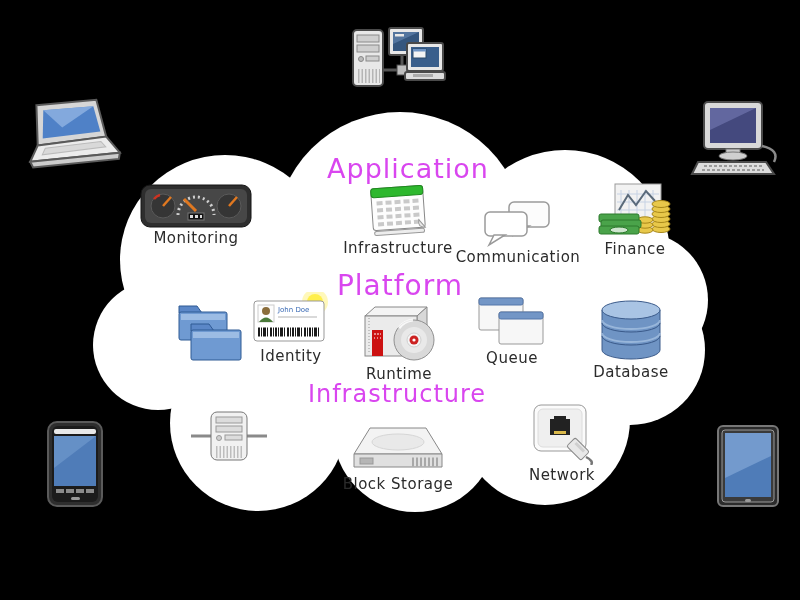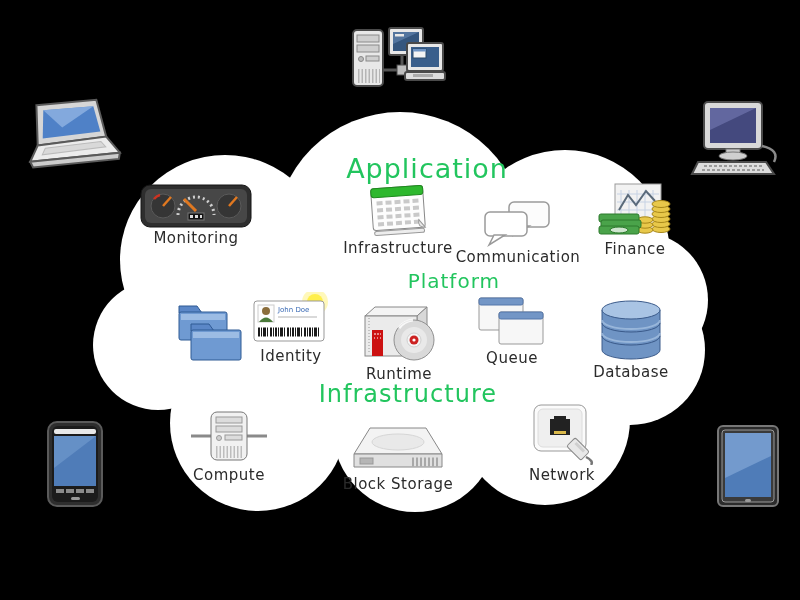--- a/index.html
+++ b/index.html
@@ -1,21 +1,21 @@
 <!DOCTYPE html>
 <html><head>
 <meta charset="utf-8">
 <style>
   html,body{margin:0;padding:0;background:#000;}
   .stage{position:relative;width:800px;height:600px;background:#000;overflow:hidden;
          font-family:"DejaVu Sans","Liberation Sans",sans-serif;}
   .cloud-svg{position:absolute;left:0;top:0;}
-  .title{position:absolute;color:#22c55e;text-align:right;letter-spacing:1px;}
+  .title{position:absolute;color:#d946ef;text-align:center;letter-spacing:1px;}
   .t-app{left:308px;top:153px;width:200px;font-size:27px;}
-  .t-plat{left:300px;top:269px;width:200px;font-size:20px;}
+  .t-plat{left:300px;top:269px;width:200px;font-size:28px;}
   .t-infra{left:297px;top:380px;width:200px;font-size:24px;}
   .svc{position:absolute;width:130px;text-align:center;}
   .svc .lbl{margin-top:1px;font-size:15px;color:#2b2b2b;letter-spacing:.5px;}
   .dev{position:absolute;}
   svg{display:block;margin:0 auto;}
 </style>
 </head>
 <body>
 
 <div class="stage">
@@ -187,21 +187,20 @@
   <div class="svc" style="left:164px;top:409px">
     <svg width="76" height="56" viewBox="0 0 76 56">
       <line x1="0" y1="27" x2="76" y2="27" stroke="#8a8a8a" stroke-width="3"></line>
       <rect x="20" y="3" width="36" height="48" rx="6" fill="#f1f1f1" stroke="#777"></rect>
       <rect x="25" y="8" width="26" height="6" fill="#dcdcdc" stroke="#9a9a9a"></rect>
       <rect x="25" y="17" width="26" height="6" fill="#dcdcdc" stroke="#9a9a9a"></rect>
       <circle cx="28" cy="29" r="2.5" fill="#cfcfcf" stroke="#9a9a9a"></circle>
       <rect x="34" y="26" width="17" height="5" fill="#dcdcdc" stroke="#9a9a9a"></rect>
       <line x1="25" y1="43" x2="51" y2="43" stroke="#bdbdbd" stroke-width="12" stroke-dasharray="1.5,2"></line>
     </svg>
-    <div class="lbl">Compute</div>
   </div>
 
   <div class="svc" style="left:333px;top:424px">
     <svg width="92" height="50" viewBox="0 0 92 50">
       <polygon points="18,4 74,4 90,30 2,30" fill="#f3f3f3" stroke="#888"></polygon>
       <ellipse cx="46" cy="18" rx="26" ry="8" fill="#e9e9e9" stroke="#d6d6d6"></ellipse>
       <polygon points="2,30 90,30 90,43 2,43" fill="#e0e0e0" stroke="#888"></polygon>
       <line x1="60" y1="38" x2="87" y2="38" stroke="#a8a8a8" stroke-width="9" stroke-dasharray="2,2"></line>
       <rect x="8" y="34" width="13" height="6" fill="#b5b5b5" stroke="#999"></rect>
     </svg>

